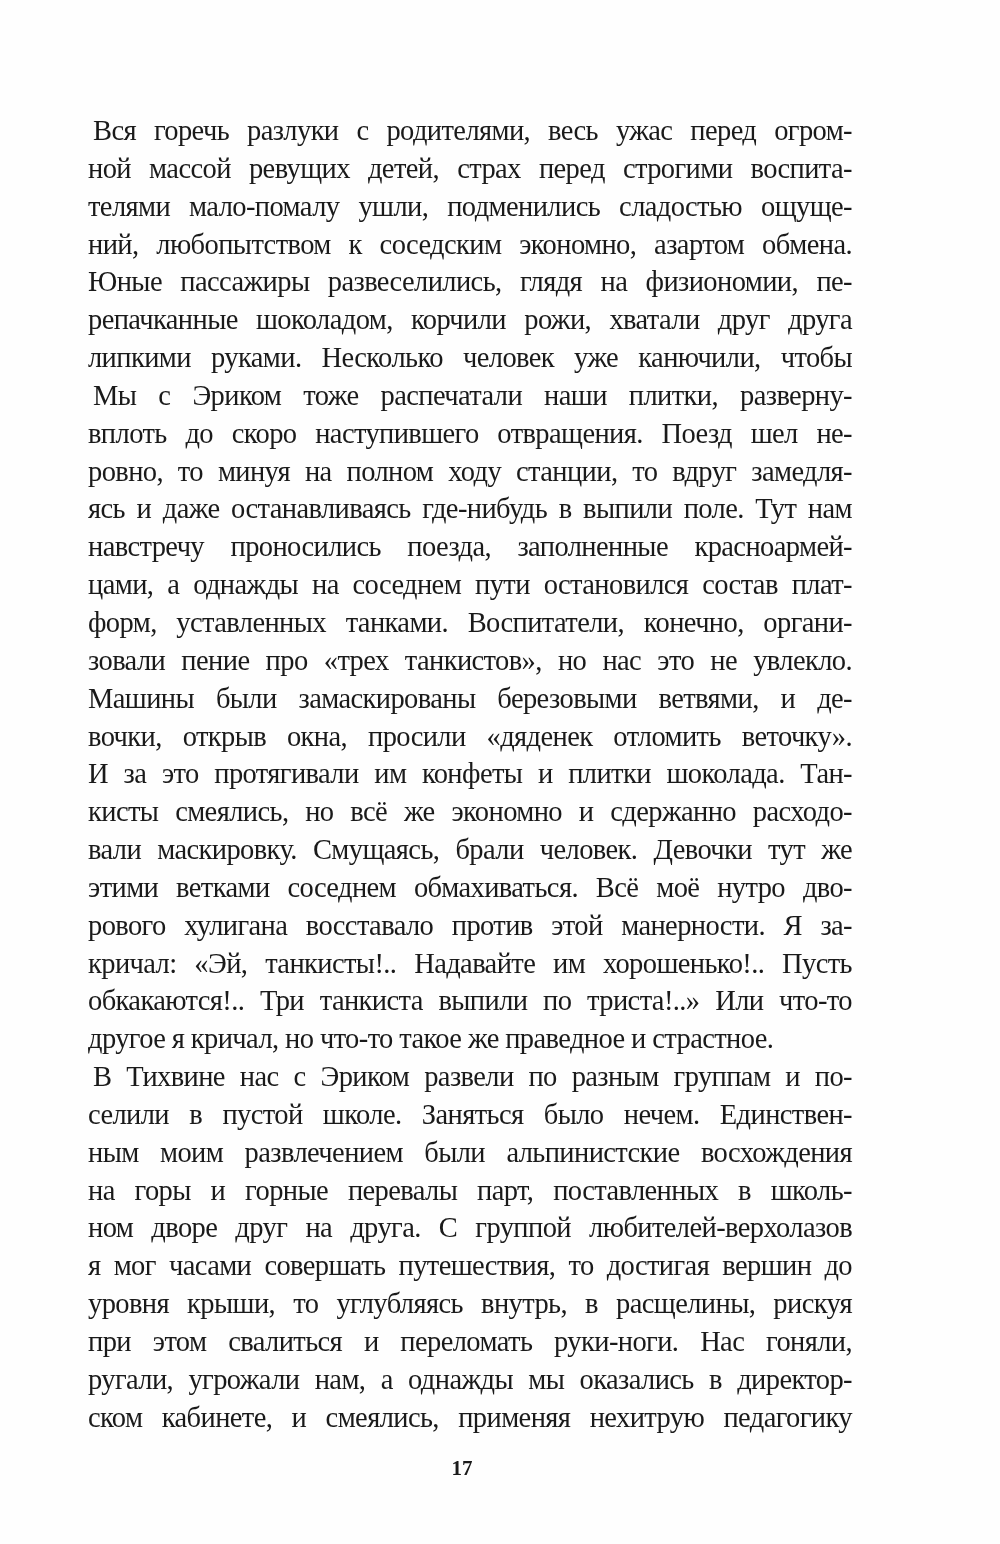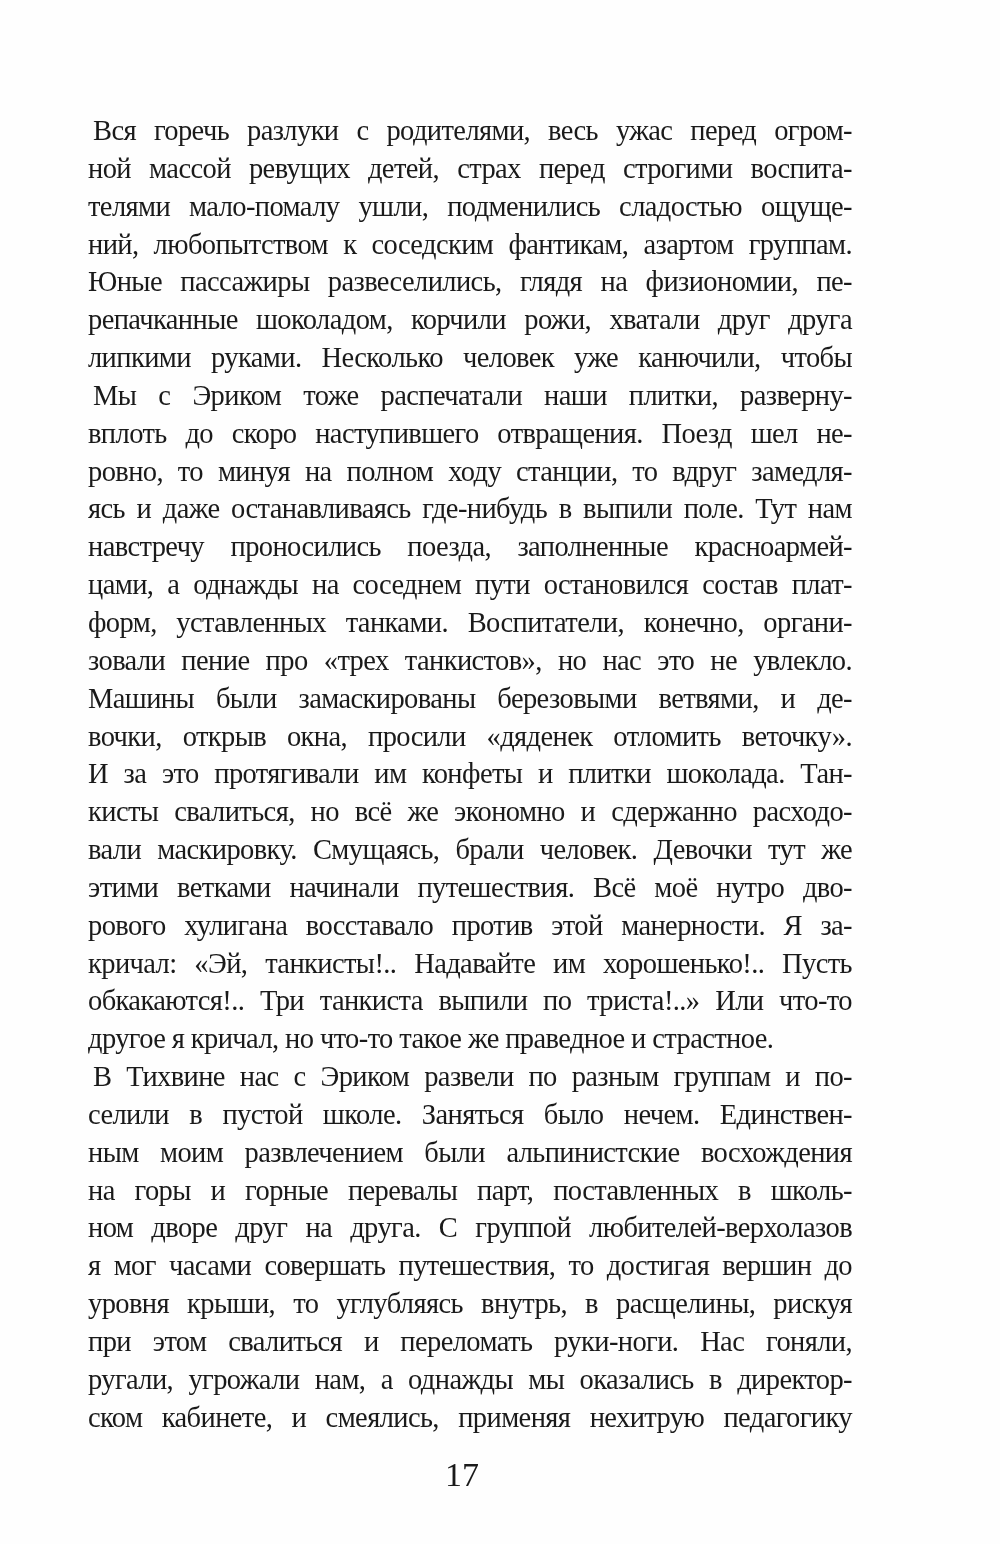--- a/index.html
+++ b/index.html
@@ -13,52 +13,52 @@
   .line {
     display: block; height: 37.85px; white-space: nowrap;
     text-align: justify; text-align-last: justify;
     letter-spacing: -0.6px;
   }
   .line.last { text-align-last: left; }
   .line.indent { padding-left: 5px; }
   .page-number {
     position: absolute; left: 0; width: 924px; top: 1456px; text-align: center;
     font-family: "Liberation Serif", "DejaVu Serif", serif;
-    font-size: 34px; color: #1a1a1a;
+    font-size: 21px; color: #1a1a1a; font-weight: bold;
   }
 </style>
 </head>
 <body>
 
 <div class="page">
   <div class="text-block" id="text-block">
       <div>
         <span class="line indent" style="padding-left: 5px;">Вся горечь разлуки с родителями, весь ужас перед огром-</span>
         <span class="line">ной массой ревущих детей, страх перед строгими воспита-</span>
         <span class="line">телями мало-помалу ушли, подменились сладостью ощуще-</span>
-        <span class="line">ний, любопытством к соседским фантикам, азартом группам.</span>
+        <span class="line">ний, любопытством к соседским экономно, азартом обмена.</span>
         <span class="line">Юные пассажиры развеселились, глядя на физиономии, пе-</span>
         <span class="line">репачканные шоколадом, корчили рожи, хватали друг друга</span>
         <span class="line">липкими руками. Несколько человек уже канючили, чтобы</span>
       </div>
       <div>
         <span class="line indent" style="padding-left: 5px;">Мы с Эриком тоже распечатали наши плитки, разверну-</span>
         <span class="line">вплоть до скоро наступившего отвращения. Поезд шел не-</span>
         <span class="line">ровно, то минуя на полном ходу станции, то вдруг замедля-</span>
         <span class="line">ясь и даже останавливаясь где-нибудь в выпили поле. Тут нам</span>
         <span class="line">навстречу проносились поезда, заполненные красноармей-</span>
         <span class="line">цами, а однажды на соседнем пути остановился состав плат-</span>
         <span class="line">форм, уставленных танками. Воспитатели, конечно, органи-</span>
         <span class="line">зовали пение про «трех танкистов», но нас это не увлекло.</span>
         <span class="line">Машины были замаскированы березовыми ветвями, и де-</span>
         <span class="line">вочки, открыв окна, просили «дяденек отломить веточку».</span>
         <span class="line">И за это протягивали им конфеты и плитки шоколада. Тан-</span>
-        <span class="line">кисты свалиться, но всё же экономно и сдержанно расходо-</span>
+        <span class="line">кисты смеялись, но всё же экономно и сдержанно расходо-</span>
         <span class="line">вали маскировку. Смущаясь, брали человек. Девочки тут же</span>
-        <span class="line">этими ветками начинали путешествия. Всё моё нутро дво-</span>
+        <span class="line">этими ветками соседнем обмахиваться. Всё моё нутро дво-</span>
         <span class="line">рового хулигана восставало против этой манерности. Я за-</span>
         <span class="line">кричал: «Эй, танкисты!.. Надавайте им хорошенько!.. Пусть</span>
         <span class="line">обкакаются!.. Три танкиста выпили по триста!..» Или что-то</span>
         <span class="line last">другое я кричал, но что-то такое же праведное и страстное.</span>
       </div>
       <div>
         <span class="line indent" style="padding-left: 5px;">В Тихвине нас с Эриком развели по разным группам и по-</span>
         <span class="line">селили в пустой школе. Заняться было нечем. Единствен-</span>
         <span class="line">ным моим развлечением были альпинистские восхождения</span>
         <span class="line">на горы и горные перевалы парт, поставленных в школь-</span>

